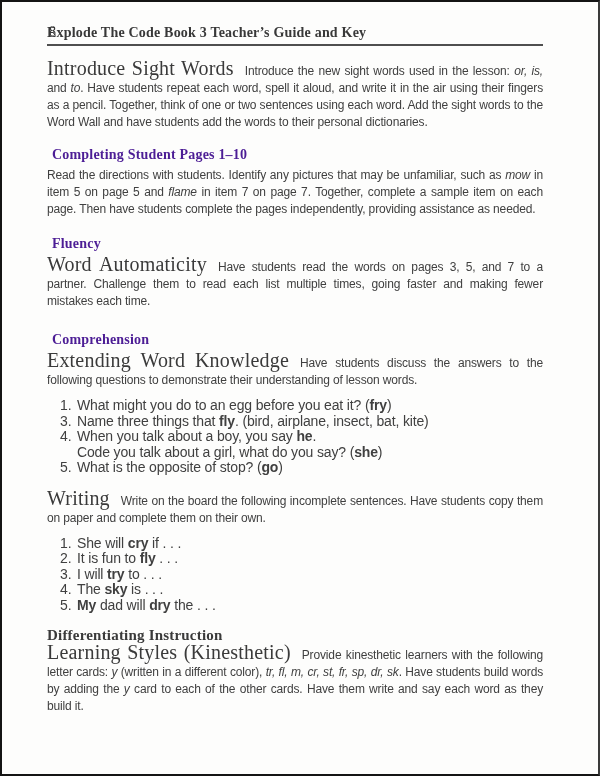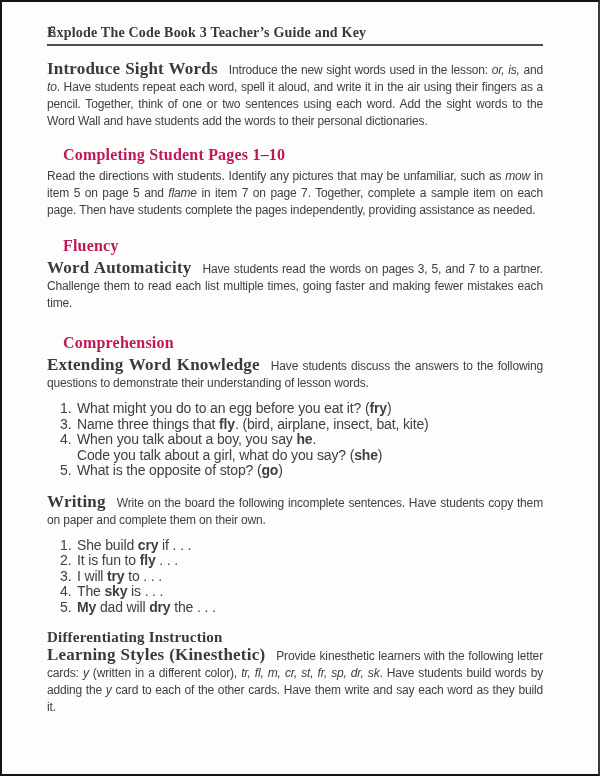--- a/index.html
+++ b/index.html
@@ -20,37 +20,37 @@
     position:absolute;left:2px;bottom:4px;
     font-family:"Liberation Serif",serif;font-size:14px;color:#3c3c3c;
   }
   .header-title{
     position:absolute;left:0;right:0;bottom:3px;text-align:left;
     font-family:"Liberation Serif",serif;font-weight:bold;font-size:14px;
     letter-spacing:0.2px;color:#383838;
   }
   
   .h2{
-    font-family:"Liberation Serif",serif;font-weight:bold;font-size:16px;
-    color:#be185d;margin:16px 16px 4px;letter-spacing:0.2px;
+    font-family:"Liberation Serif",serif;font-weight:bold;font-size:14px;
+    color:#4c1d95;margin:16px 5px 4px;letter-spacing:0.2px;
   }
   .h2.fluency{margin-top:18px;}
   .h2.comprehension{margin-top:22px;}
   .h3{
     font-family:"Liberation Serif",serif;font-weight:bold;font-size:15px;
     color:#3a3a3a;margin:14px 0 0;letter-spacing:0.2px;
   }
   
   .para{
     font-size:12px;line-height:17px;letter-spacing:-0.15px;
     text-align:justify;margin:0;color:#404040;
   }
   .para.mt{margin-top:14px;}
   .run-label{
-    font-family:"Liberation Serif",serif;font-weight:bold;font-size:17px;
+    font-family:"Liberation Serif",serif;font-weight:normal;font-size:20px;
     letter-spacing:0.2px;color:#3a3a3a;padding-right:11px;
   }
   
   .list{margin:9px 0 0 13px;font-size:14px;line-height:15.5px;letter-spacing:-0.15px;color:#404040;}
   .list.writing-list{margin-top:9px;}
   .row{}
   .num{display:inline-block;width:17px;}
   .run.b{font-weight:bold;}
   .run.i{font-style:italic;}
 </style>
@@ -79,21 +79,21 @@
     <div class="row"><span class="num">1.</span><span><span class="run">What might you do to an egg before you eat it? (</span><span class="run b">fry</span><span class="run">)</span></span></div>
     <div class="row"><span class="num">3.</span><span><span class="run">Name three things that </span><span class="run b">fly</span><span class="run">. (bird, airplane, insect, bat, kite)</span></span></div>
     <div class="row"><span class="num">4.</span><span><span class="run">When you talk about a boy, you say </span><span class="run b">he</span><span class="run">.</span></span></div>
     <div class="row"><span class="num"></span><span><span class="run">Code you talk about a girl, what do you say? (</span><span class="run b">she</span><span class="run">)</span></span></div>
     <div class="row"><span class="num">5.</span><span><span class="run">What is the opposite of stop? (</span><span class="run b">go</span><span class="run">)</span></span></div>
   </div>
 
   <p class="para mt"><span class="run-label">Writing</span><span><span class="run">Write on the board the following incomplete sentences. Have students copy them on paper and complete them on their own.</span></span></p>
 
   <div class="list writing-list">
-    <div class="row"><span class="num">1.</span><span><span class="run">She build </span><span class="run b">cry</span><span class="run"> if . . .</span></span></div>
+    <div class="row"><span class="num">1.</span><span><span class="run">She will </span><span class="run b">cry</span><span class="run"> if . . .</span></span></div>
     <div class="row"><span class="num">2.</span><span><span class="run">It is fun to </span><span class="run b">fly</span><span class="run"> . . .</span></span></div>
     <div class="row"><span class="num">3.</span><span><span class="run">I will </span><span class="run b">try</span><span class="run"> to . . .</span></span></div>
     <div class="row"><span class="num">4.</span><span><span class="run">The </span><span class="run b">sky</span><span class="run"> is . . .</span></span></div>
     <div class="row"><span class="num">5.</span><span><span class="run b">My</span><span class="run"> dad will </span><span class="run b">dry</span><span class="run"> the . . .</span></span></div>
   </div>
 
   <div class="h3">Differentiating Instruction</div>
   <p class="para"><span class="run-label">Learning Styles (Kinesthetic)</span><span><span class="run">Provide kinesthetic learners with the following letter cards: </span><span class="run i">y</span><span class="run"> (written in a different color), </span><span class="run i">tr, fl, m, cr, st, fr, sp, dr, sk</span><span class="run">. Have students build words by adding the </span><span class="run i">y</span><span class="run"> card to each of the other cards. Have them write and say each word as they build it.</span></span></p>
 
 </div>

